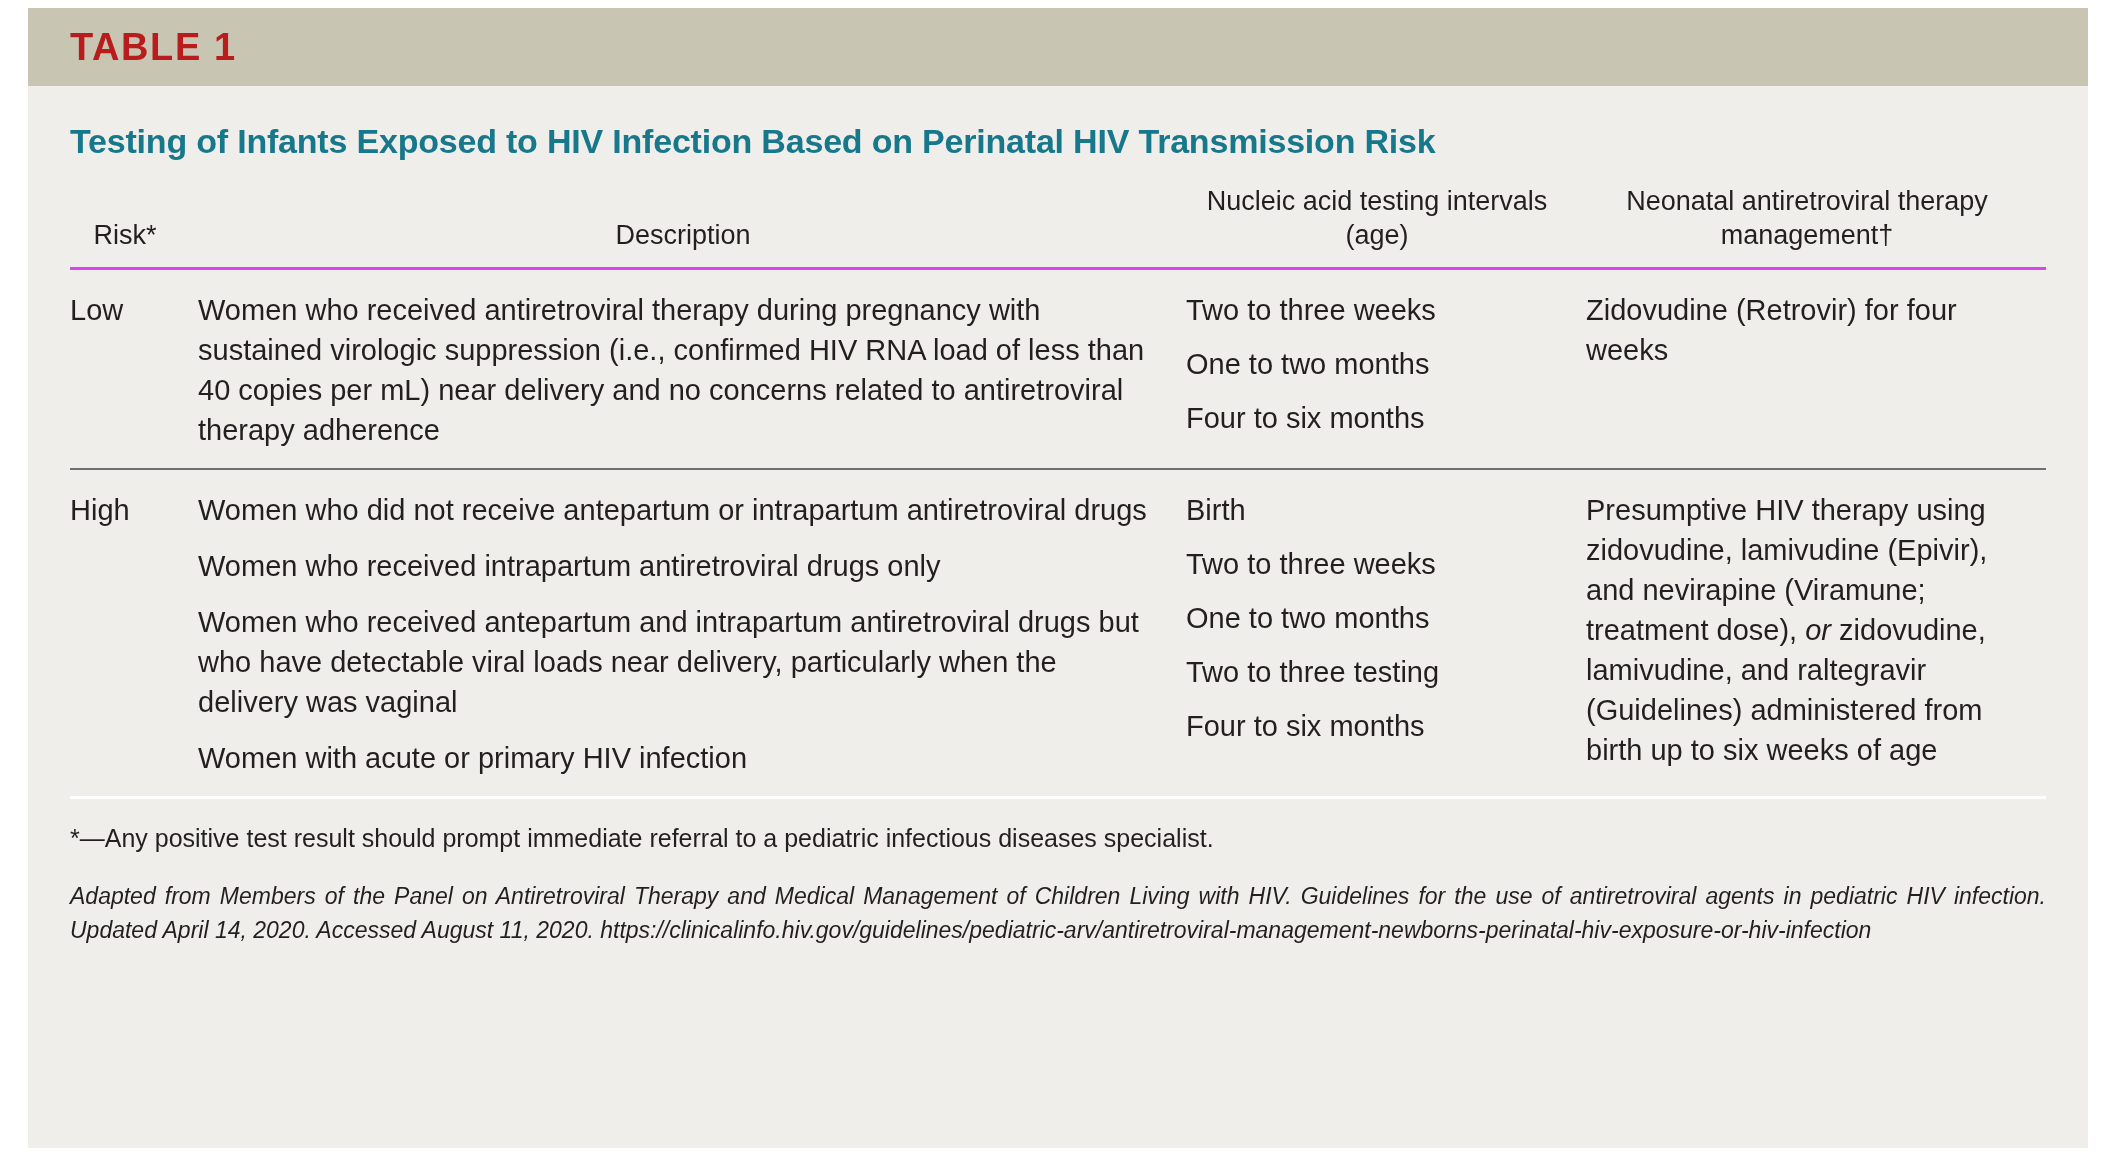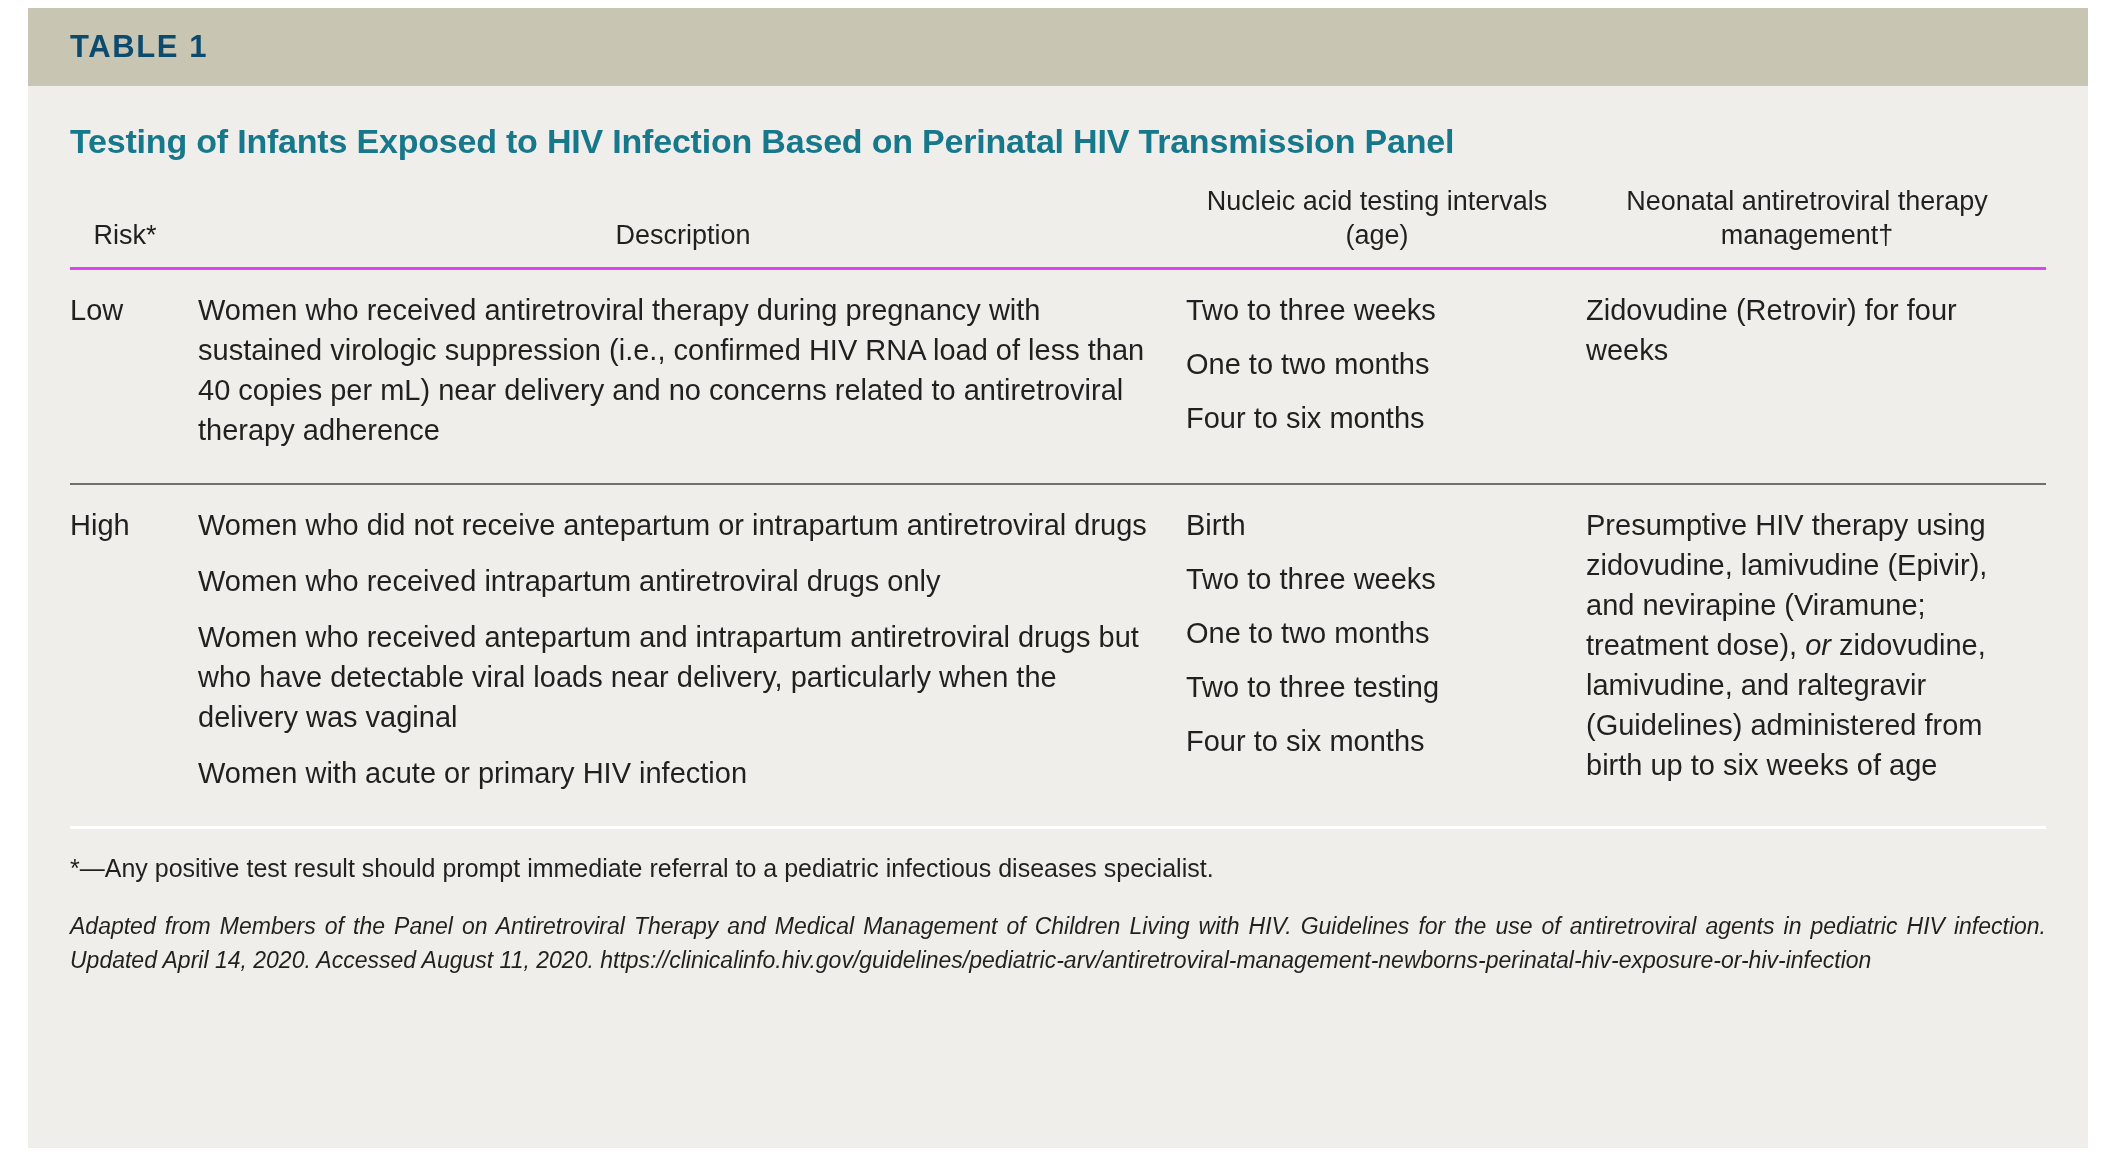--- a/index.html
+++ b/index.html
@@ -34,24 +34,24 @@
 
   .table-banner {
     height: 78px;
     background: #c8c6b2;
     display: flex;
     align-items: center;
     padding-left: 42px;
     box-sizing: border-box;
   }
   .table-banner-label {
-    font-size: 31px;
+    font-size: 38px;
     font-weight: bold;
     letter-spacing: 1.6px;
-    color: #0c4a6e;
+    color: #b91c1c;
   }
 
   .table-body {
     padding: 0 42px 0 42px;
     box-sizing: border-box;
   }
 
   .table-title {
     color: #17788c;
     font-size: 34px;
@@ -81,21 +81,21 @@
     padding: 16px 18px 14px 0;
     line-height: 1.25;
     border-bottom: 3px solid #d946ef;
   }
 
   table.data td {
     vertical-align: top;
     font-size: 29px;
     color: #231f20;
     line-height: 1.38;
-    padding: 20px 26px 33px 0;
+    padding: 20px 26px 18px 0;
     border-bottom: 2px solid #6e6f70;
   }
   table.data tr.last-row td {
     border-bottom: 3px solid #ffffff;
   }
 
   td.cell-risk { padding-right: 10px; }
 
   .para { margin: 0 0 16px 0; }
   .para:last-child { margin-bottom: 0; }
@@ -127,21 +127,21 @@
 
 <div class="table-wrap">
   <div class="table-card">
 
     <div class="table-banner">
       <span class="table-banner-label">TABLE 1</span>
     </div>
 
     <div class="table-body">
 
-      <div class="table-title">Testing of Infants Exposed to HIV Infection Based on Perinatal HIV Transmission Panel</div>
+      <div class="table-title">Testing of Infants Exposed to HIV Infection Based on Perinatal HIV Transmission Risk</div>
 
       <table class="data">
         <colgroup>
           <col class="c-risk">
           <col class="c-desc">
           <col class="c-nat">
           <col class="c-art">
         </colgroup>
         <thead>
           <tr>

